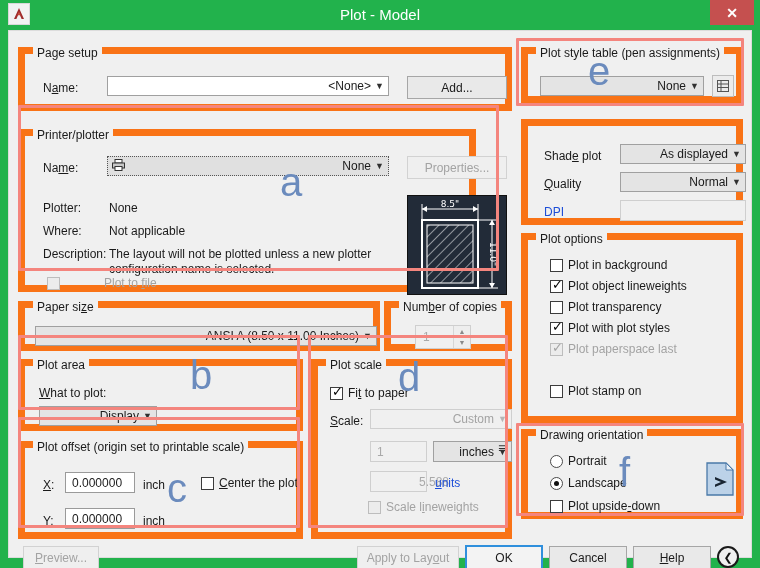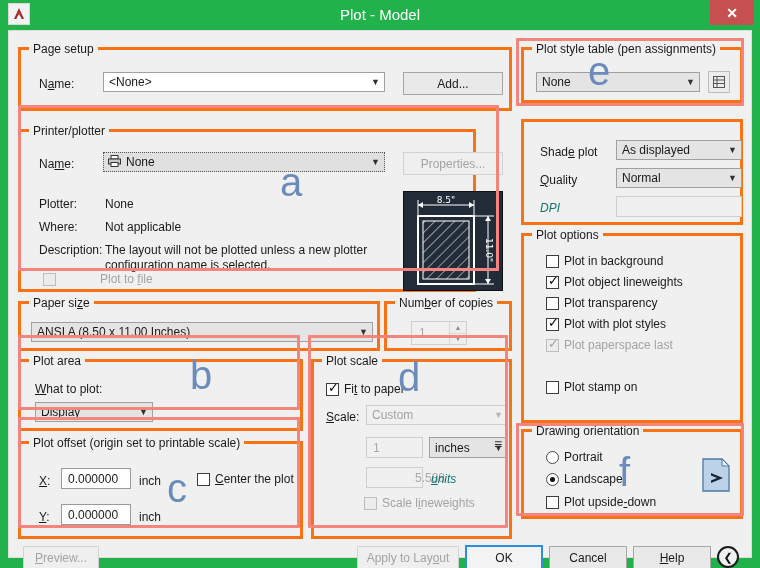--- a/index.html
+++ b/index.html
@@ -38,32 +38,33 @@
     color: #fff; font-size: 14px; font-weight: bold; cursor: pointer;
   }
   
   .dialog {
     position: absolute; left: 8px; top: 30px; width: 744px; height: 528px;
     background: #f0f0f0;
     border: 1px solid #dcdcdc;
   }
   .group {
     position: absolute;
-    border: 3px solid #f97316;
+    border: 7px solid #f97316;
     background: transparent;
+    text-align: right;
   }
   .group > .legend {
     position: absolute; top: -8px; left: 8px;
     background: #f0f0f0; padding: 0 4px;
     font-size: 12px; color: #1a1a1a; white-space: nowrap;
   }
   .lbl {
     position: absolute; font-size: 12px; color: #1a1a1a; white-space: nowrap;
   }
-  .lbl.dim { color: #0f766e; font-style: italic; }
+  .lbl.dim { color: #1d4ed8; }
   u { text-decoration: underline; }
 
   
   .combo {
     position: absolute; height: 20px;
     background: #ffffff; border: 1px solid #a0a0a0;
     font-size: 12px; color: #1a1a1a;
     display: flex; align-items: center; cursor: pointer;
   }
   .combo .cval { padding-left: 5px; flex: 1; overflow: hidden; white-space: nowrap; }

